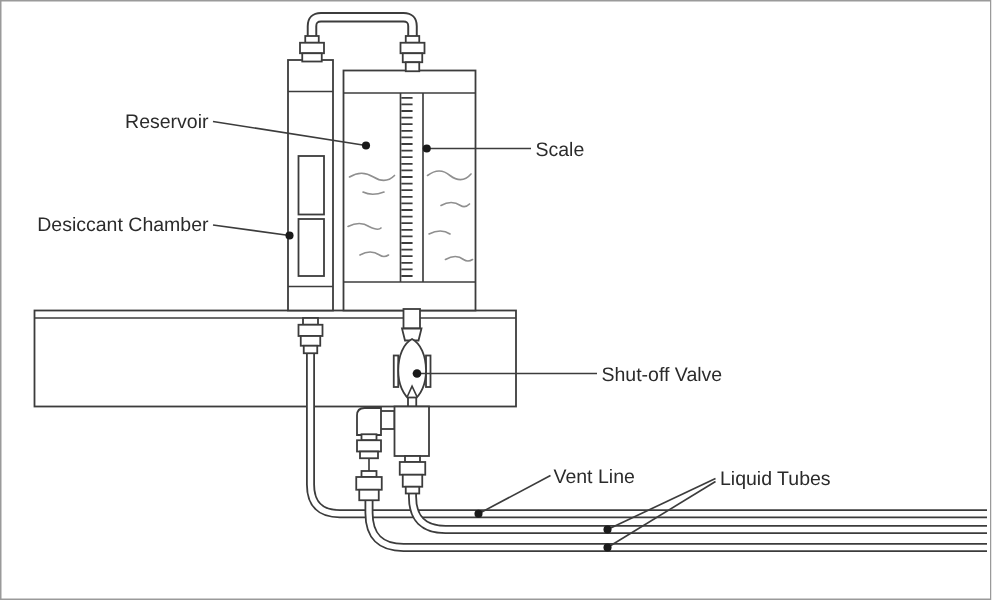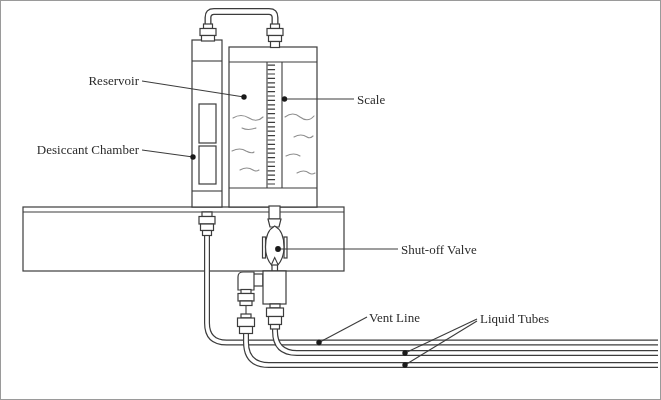--- a/index.html
+++ b/index.html
@@ -2,21 +2,21 @@
 <html><head>
 <meta charset="utf-8">
 <style>
   html,body { margin:0; padding:0; background:#ffffff; }
   #stage {
     position:relative;
     width:661px; height:400px;
     box-sizing:border-box;
     background:#ffffff;
     border:1px solid #9a9a9a;
-    font-family:Liberation Serif, serif;
+    font-family:Liberation Sans, sans-serif;
   }
   svg { display:block; }
   .outline { fill:#ffffff; stroke-width:1.2; }
   .thin    { fill:none;    stroke-width:1.1; }
   .waveln  { fill:none;    stroke-width:1.1; stroke-linecap:round; }
   .tube-outer  { fill:none; stroke-width:6;   stroke-linecap:butt; }
   .tube-inner  { fill:none; stroke:#ffffff; stroke-width:3.6; stroke-linecap:butt; }
   .utube-outer { fill:none; stroke-width:7;   }
   .utube-inner { fill:none; stroke:#ffffff; stroke-width:4.4; }
   .leader { fill:none; stroke-width:1.1; }

